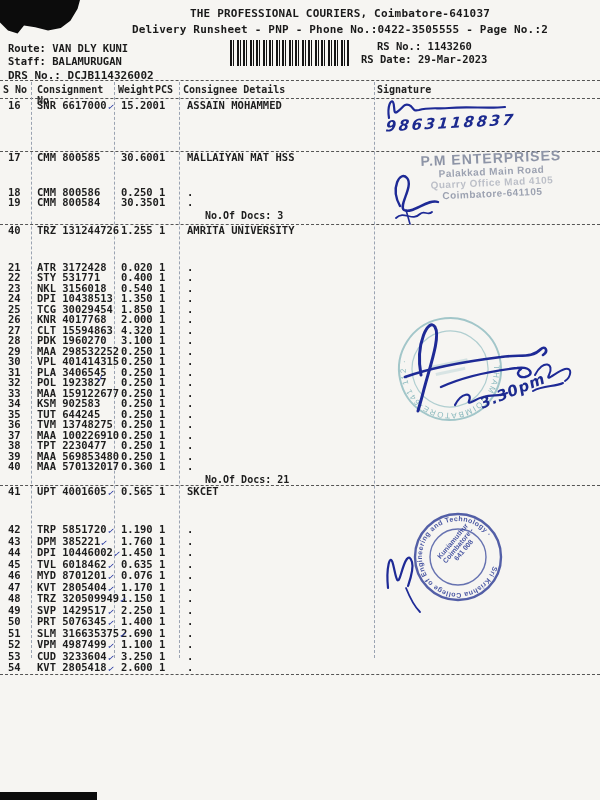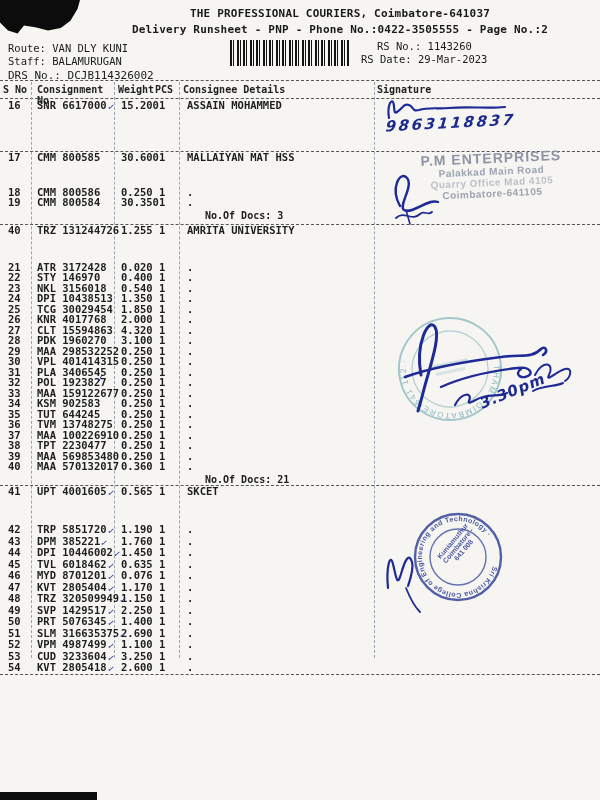--- a/index.html
+++ b/index.html
@@ -8,21 +8,21 @@
 
   
   #blob-top{position:absolute;left:0;top:0;width:80px;height:40px;background:#0c0c0c;
     clip-path:polygon(0 0,100% 0,97% 22%,88% 52%,76% 70%,60% 76%,44% 68%,30% 64%,22% 84%,10% 76%,0 56%);}
   #blob-bottom{position:absolute;left:0;top:792px;width:97px;height:8px;background:#0c0c0c;}
 
   
   .title{position:absolute;left:12px;width:600px;text-align:center;font-weight:bold;color:#1a1a1a;font-size:11px;letter-spacing:.2px;padding-left:28px;}
   #title1{top:7px;}
   #title2{top:23px;}
-  .meta{position:absolute;font-weight:normal;color:#1a1a1a;font-size:10.5px;}
+  .meta{position:absolute;font-weight:bold;color:#1a1a1a;font-size:10.5px;}
   #m-route{left:8px;top:42px;}
   #m-staff{left:8px;top:55px;}
   #m-drs{left:8px;top:69px;font-size:11px;}
   #m-rsno{left:361px;top:40px;padding-left:16px;}
   #m-rsdate{left:361px;top:53px;}
   #barcode{position:absolute;left:230px;top:40px;width:120px;height:26px;
     background:repeating-linear-gradient(90deg,#141414 0px,#141414 2px,#f6f5f2 2px,#f6f5f2 3px,#141414 3px,#141414 4px,#f6f5f2 4px,#f6f5f2 7px,#141414 7px,#141414 9px,#f6f5f2 9px,#f6f5f2 10px,#141414 10px,#141414 11px,#f6f5f2 11px,#f6f5f2 13px);}
 
   
   #hr-top{position:absolute;left:0;top:80px;width:600px;border-top:1px dashed #555;}
@@ -149,21 +149,21 @@
         <div class="lead-gap"></div>
         <div class="trow">
           <span class="c-sno">21</span>
           <span class="c-cons">ATR 3172428</span>
           <span class="c-weight">0.020</span>
           <span class="c-pcs">1</span>
           <span class="c-consignee">.</span>
         </div>
         <div class="trow">
           <span class="c-sno">22</span>
-          <span class="c-cons">STY 146970</span>
+          <span class="c-cons">STY 531771</span>
           <span class="c-weight">0.400</span>
           <span class="c-pcs">1</span>
           <span class="c-consignee">.</span>
         </div>
         <div class="trow">
           <span class="c-sno">23</span>
           <span class="c-cons">NKL 3156018</span>
           <span class="c-weight">0.540</span>
           <span class="c-pcs">1</span>
           <span class="c-consignee">.</span>

